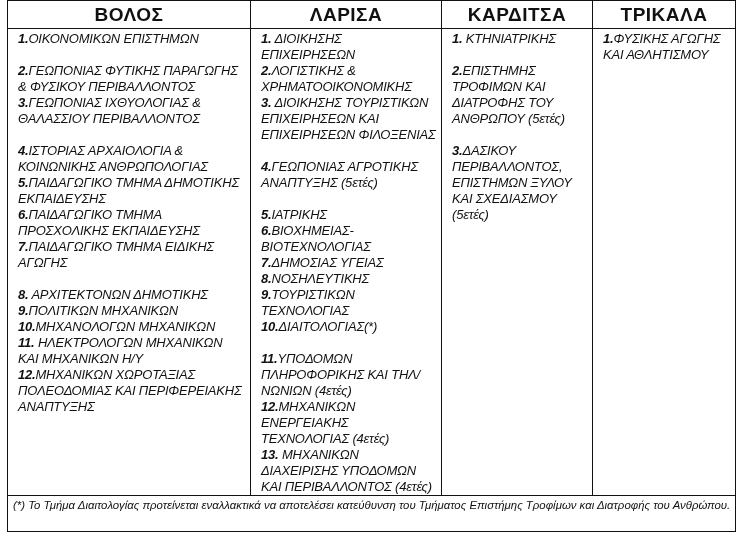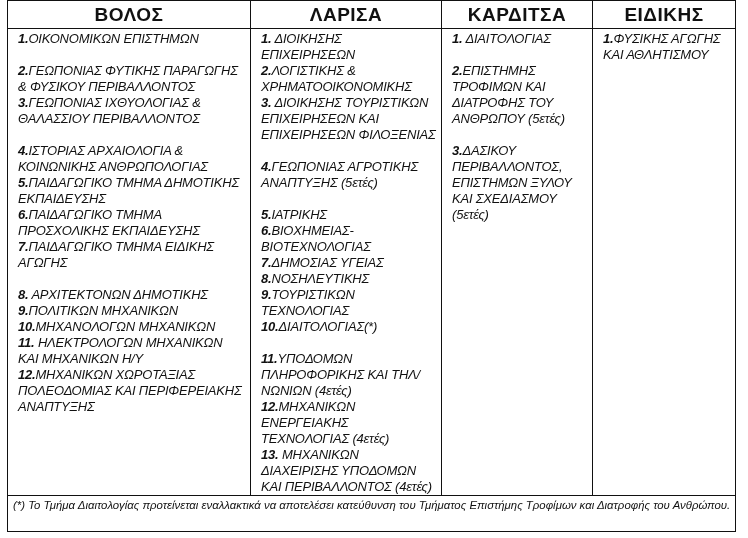--- a/index.html
+++ b/index.html
@@ -22,21 +22,21 @@
     <col style="width:243px">
     <col style="width:191px">
     <col style="width:151px">
     <col style="width:143px">
   </colgroup>
   <tbody>
       <tr>
     <th>ΒΟΛΟΣ</th>
     <th>ΛΑΡΙΣΑ</th>
     <th>ΚΑΡΔΙΤΣΑ</th>
-    <th>ΕΙΔΙΚΗΣ</th>
+    <th>ΤΡΙΚΑΛΑ</th>
   </tr>
   <tr class="main-row">
     <td class="col">
           <div class="item"><b>1.</b><span>ΟΙΚΟΝΟΜΙΚΩΝ ΕΠΙΣΤΗΜΩΝ</span></div>
           <div class="gap"></div>
           <div class="item"><b>2.</b><span>ΓΕΩΠΟΝΙΑΣ ΦΥΤΙΚΗΣ ΠΑΡΑΓΩΓΗΣ &amp; ΦΥΣΙΚΟΥ ΠΕΡΙΒΑΛΛΟΝΤΟΣ</span></div>
           <div class="item"><b>3.</b><span>ΓΕΩΠΟΝΙΑΣ ΙΧΘΥΟΛΟΓΙΑΣ &amp; ΘΑΛΑΣΣΙΟΥ ΠΕΡΙΒΑΛΛΟΝΤΟΣ</span></div>
           <div class="gap"></div>
           <div class="item"><b>4.</b><span>ΙΣΤΟΡΙΑΣ ΑΡΧΑΙΟΛΟΓΙΑ &amp; ΚΟΙΝΩΝΙΚΗΣ ΑΝΘΡΩΠΟΛΟΓΙΑΣ</span></div>
           <div class="item"><b>5.</b><span>ΠΑΙΔΑΓΩΓΙΚΟ ΤΜΗΜΑ ΔΗΜΟΤΙΚΗΣ ΕΚΠΑΙΔΕΥΣΗΣ</span></div>
@@ -61,21 +61,21 @@
           <div class="item"><b>7.</b><span>ΔΗΜΟΣΙΑΣ ΥΓΕΙΑΣ</span></div>
           <div class="item"><b>8.</b><span>ΝΟΣΗΛΕΥΤΙΚΗΣ</span></div>
           <div class="item"><b>9.</b><span>ΤΟΥΡΙΣΤΙΚΩΝ ΤΕΧΝΟΛΟΓΙΑΣ</span></div>
           <div class="item"><b>10.</b><span>ΔΙΑΙΤΟΛΟΓΙΑΣ(*)</span></div>
           <div class="gap"></div>
           <div class="item"><b>11.</b><span>ΥΠΟΔΟΜΩΝ ΠΛΗΡΟΦΟΡΙΚΗΣ ΚΑΙ ΤΗΛ/ΝΩΝΙΩΝ (4ετές)</span></div>
           <div class="item"><b>12.</b><span>ΜΗΧΑΝΙΚΩΝ ΕΝΕΡΓΕΙΑΚΗΣ ΤΕΧΝΟΛΟΓΙΑΣ (4ετές)</span></div>
           <div class="item"><b>13.</b><span> ΜΗΧΑΝΙΚΩΝ ΔΙΑΧΕΙΡΙΣΗΣ ΥΠΟΔΟΜΩΝ ΚΑΙ ΠΕΡΙΒΑΛΛΟΝΤΟΣ (4ετές)</span></div>
         </td>
     <td class="col">
-          <div class="item"><b>1.</b><span> ΔΙΑΙΤΟΛΟΓΙΑΣ</span></div>
+          <div class="item"><b>1.</b><span> ΚΤΗΝΙΑΤΡΙΚΗΣ</span></div>
           <div class="gap"></div>
           <div class="item"><b>2.</b><span>ΕΠΙΣΤΗΜΗΣ ΤΡΟΦΙΜΩΝ ΚΑΙ ΔΙΑΤΡΟΦΗΣ ΤΟΥ ΑΝΘΡΩΠΟΥ (5ετές)</span></div>
           <div class="gap"></div>
           <div class="item"><b>3.</b><span>ΔΑΣΙΚΟΥ ΠΕΡΙΒΑΛΛΟΝΤΟΣ, ΕΠΙΣΤΗΜΩΝ ΞΥΛΟΥ ΚΑΙ ΣΧΕΔΙΑΣΜΟΥ (5ετές)</span></div>
         </td>
     <td class="col">
           <div class="item"><b>1.</b><span>ΦΥΣΙΚΗΣ ΑΓΩΓΗΣ ΚΑΙ ΑΘΛΗΤΙΣΜΟΥ</span></div>
         </td>
   </tr>
   <tr class="footer">

